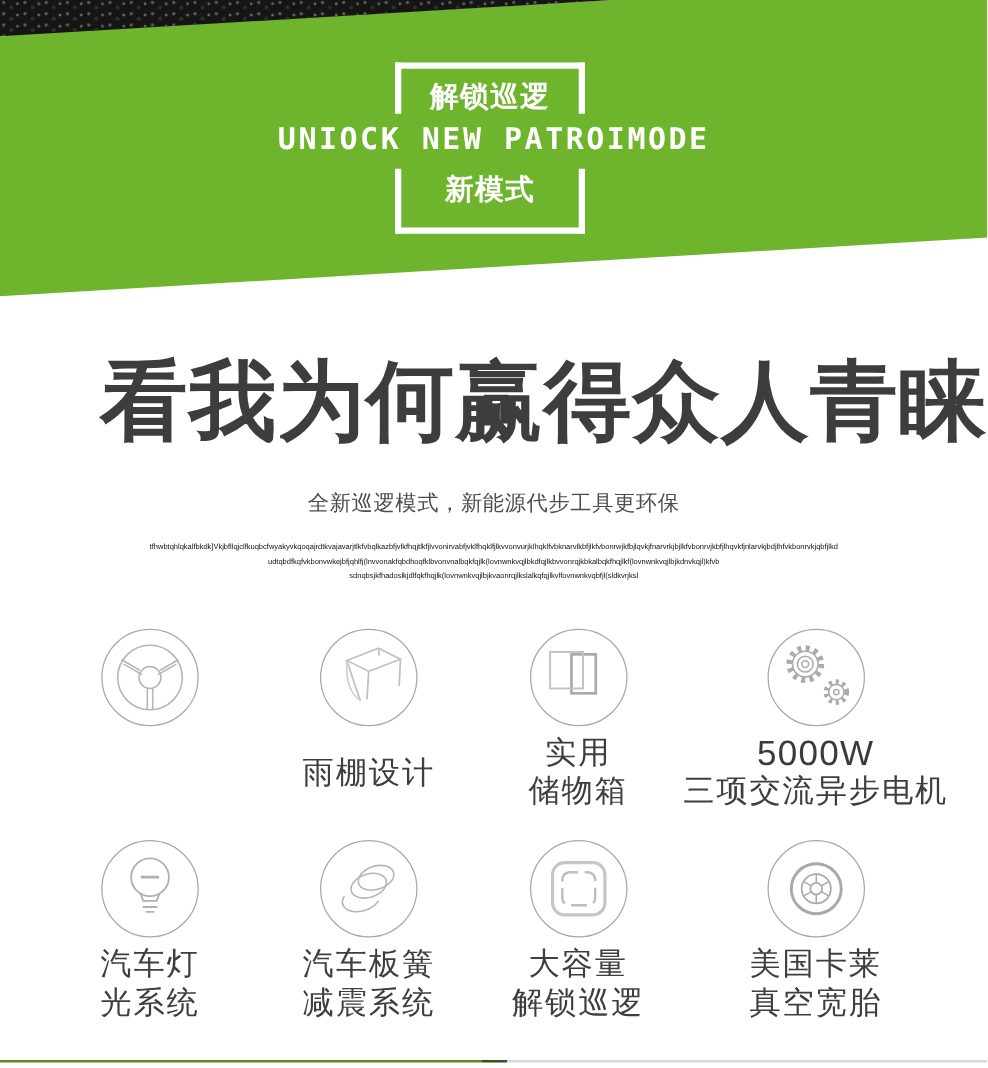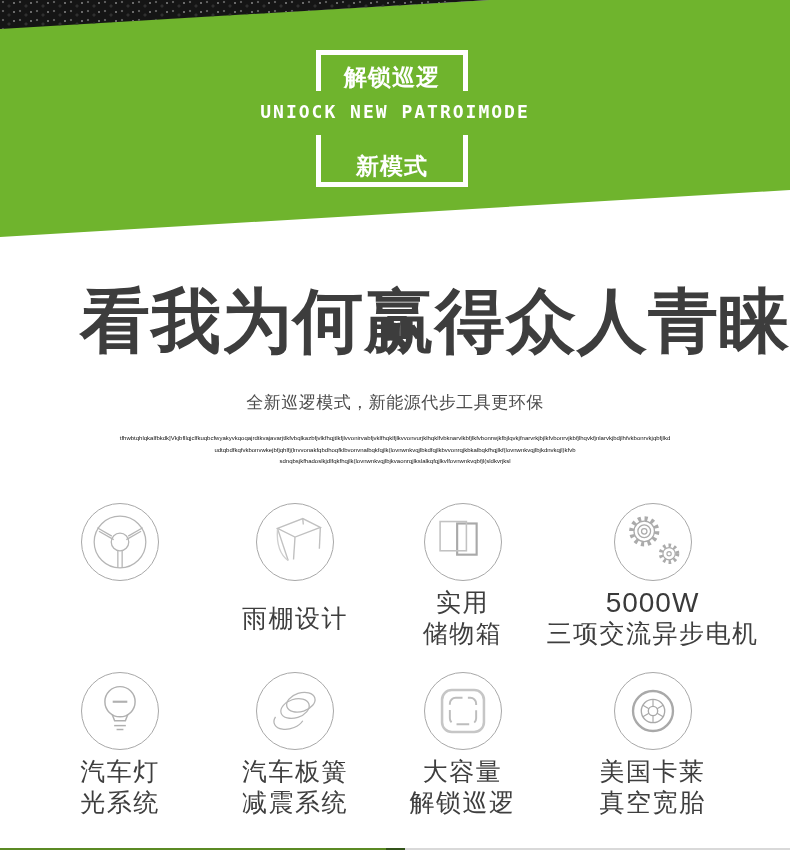--- a/index.html
+++ b/index.html
@@ -35,27 +35,27 @@
     display:flex;justify-content:center;
   }
   .badge-top{
     top:50px;height:41px;
     border:5px solid #fff;border-bottom:none;
     align-items:center;padding-top:9px;
   }
   .badge-bottom{
     top:135px;height:52px;
     border:5px solid #fff;border-top:none;
-    align-items:flex-end;line-height:32px;
+    align-items:flex-start;line-height:32px;
   }
   .hero-en{
     position:absolute;top:98px;left:0;width:790px;
     text-align:center;color:#fff;
     font-family:"DejaVu Sans Mono",monospace;
-    font-size:18px;font-weight:bold;letter-spacing:2px;
+    font-size:24px;font-weight:bold;letter-spacing:2px;
     line-height:27px;white-space:nowrap;
   }
 
   
   .main-title{
     position:absolute;top:284px;left:0;width:790px;
     text-align:center;color:#3d3d3d;
     font-size:70px;font-weight:600;letter-spacing:1px;line-height:74px;
     white-space:nowrap;
     padding-left:40px;

